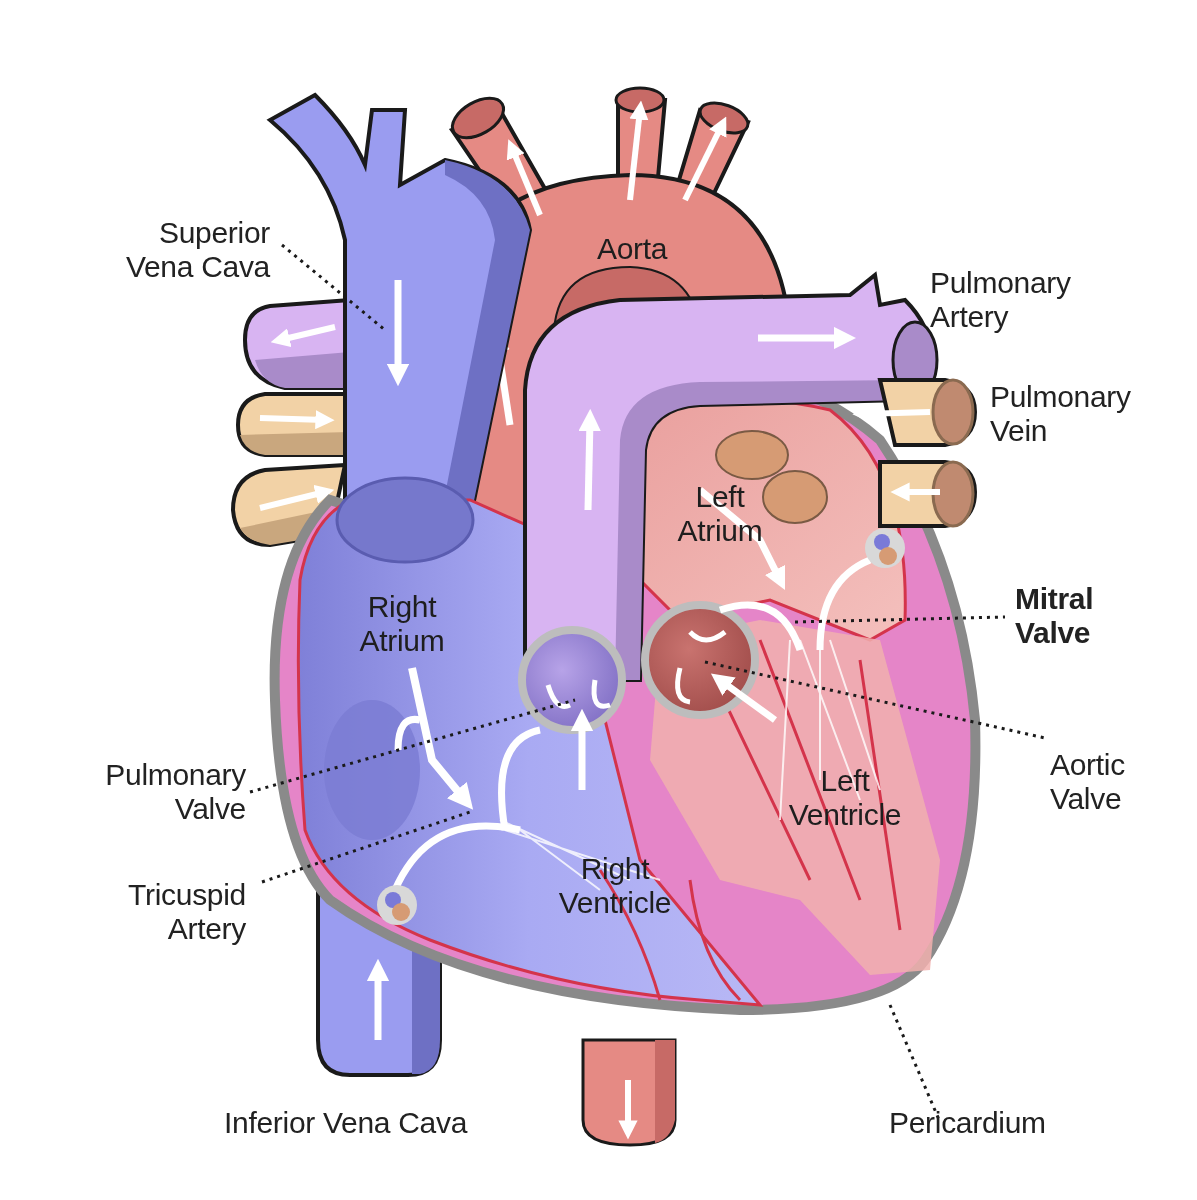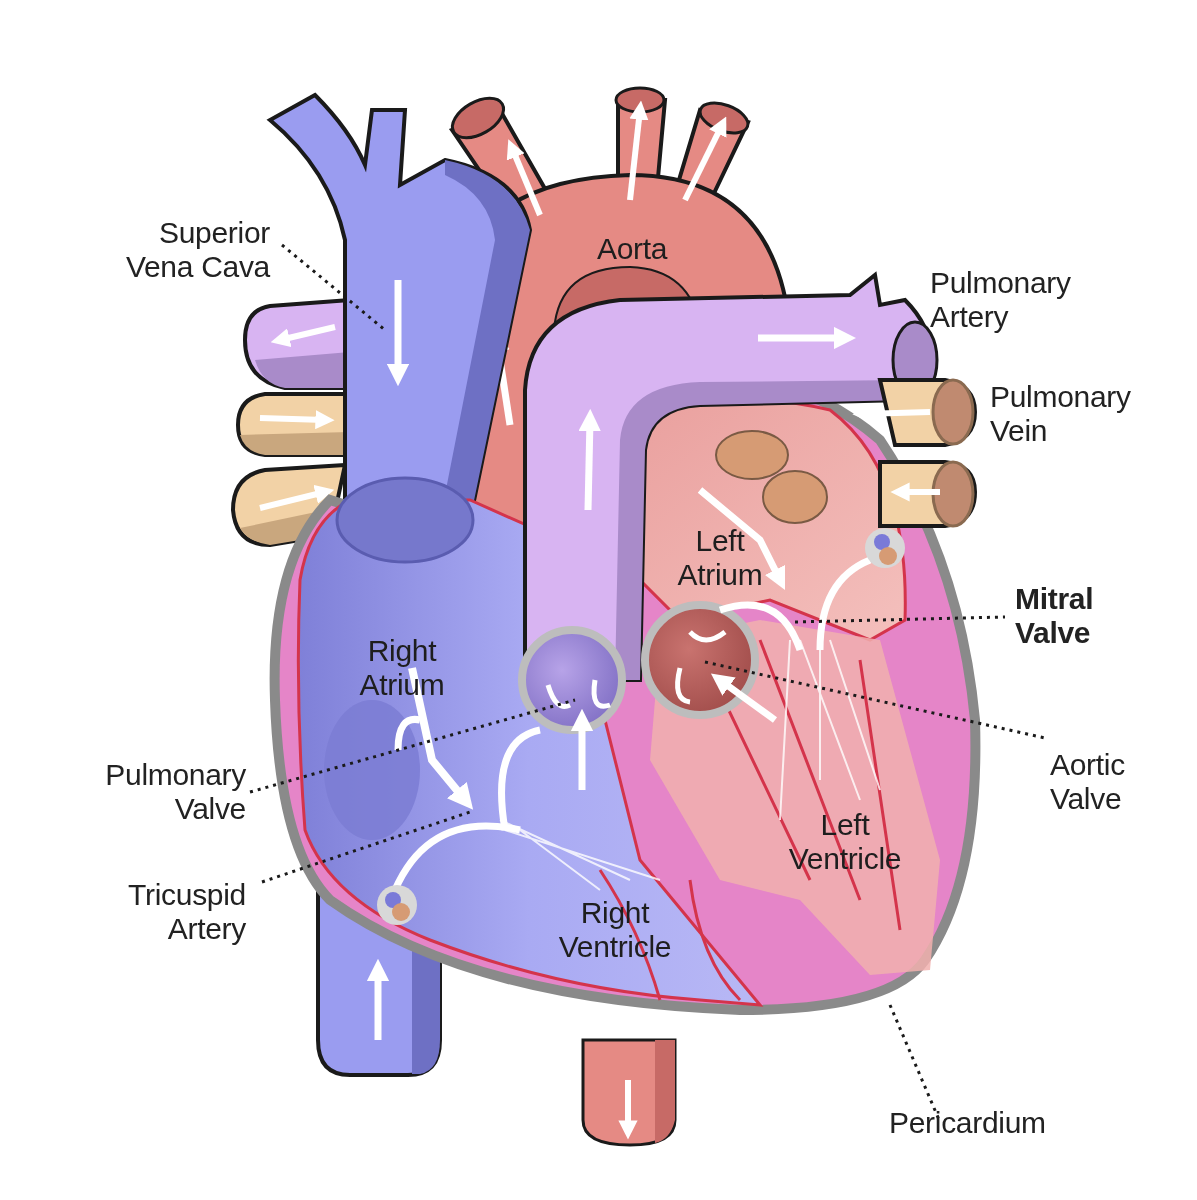--- a/index.html
+++ b/index.html
@@ -3,21 +3,21 @@
 <meta charset="utf-8">
 <style>
   html, body { margin: 0; padding: 0; background: #ffffff; }
   body { width: 1197px; height: 1200px; position: relative; overflow: hidden;
          font-family: "Liberation Sans", "DejaVu Sans", sans-serif; }
   #stage { position: absolute; left: 0; top: 0; width: 1197px; height: 1200px; }
   svg { position: absolute; left: 0; top: 0; }
   .lbl { position: absolute; color: #222; font-size: 30px; line-height: 34px;
          letter-spacing: -0.3px; white-space: pre; }
   .lbl.right { text-align: right; }
-  .lbl.center { text-align: center; margin-top: 44px; }
+  .lbl.center { text-align: center; }
   .lbl.inner { color: #1e1e1e; }
 </style>
 </head>
 <body>
 
 <div id="stage">
 
 <svg width="1197" height="1200" viewBox="0 0 1197 1200">
   <defs>
     <marker id="ah" viewBox="0 0 10 10" refX="5" refY="5" markerWidth="3.2" markerHeight="3.2" orient="auto-start-reverse">
@@ -194,15 +194,16 @@
 <div class="lbl" style="left:1050px; top:708px;margin-top:40px;">Aortic
 Valve</div>
 <div class="lbl right" style="left:60px; top:758px; width:186px;">Pulmonary
 Valve</div>
 <div class="lbl center inner" style="left:770px; top:764px; width:150px;">Left
 Ventricle</div>
 <div class="lbl right" style="left:60px; top:878px; width:186px;">Tricuspid
 Artery</div>
 <div class="lbl center inner" style="left:540px; top:852px; width:150px;">Right
 Ventricle</div>
+<div class="lbl" style="left:224px; top:1106px;">Inferior Vena Cava</div>
 <div class="lbl" style="left:889px; top:1106px;">Pericardium</div>
 
 </div>
 
 </body></html>

